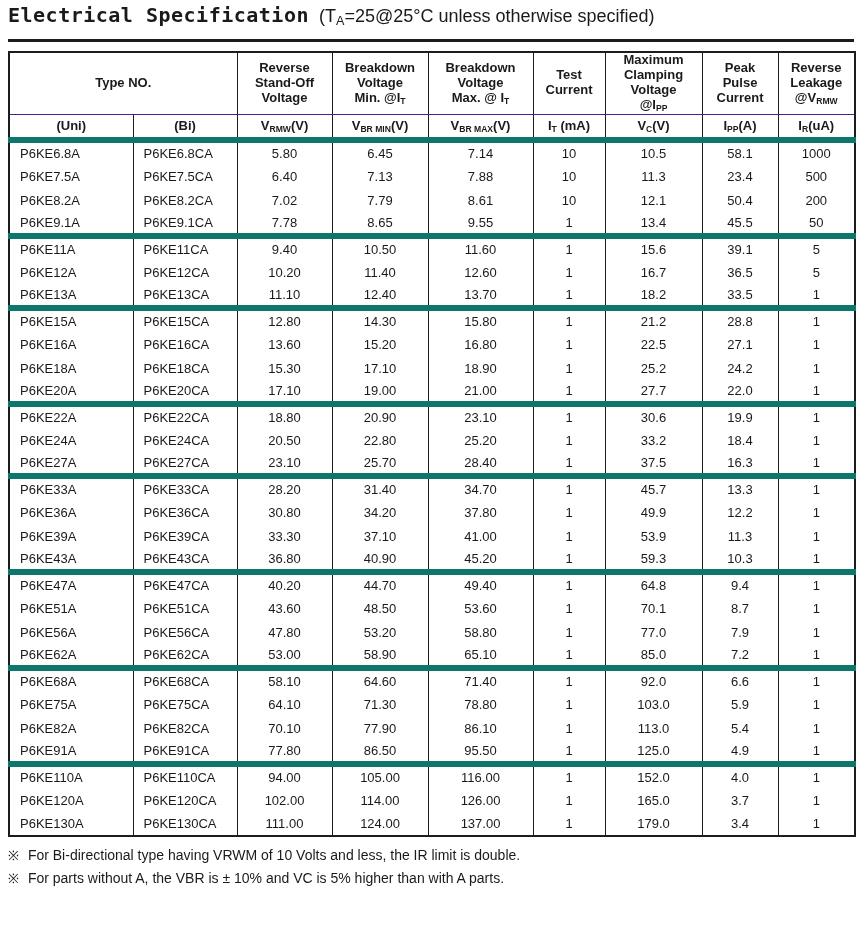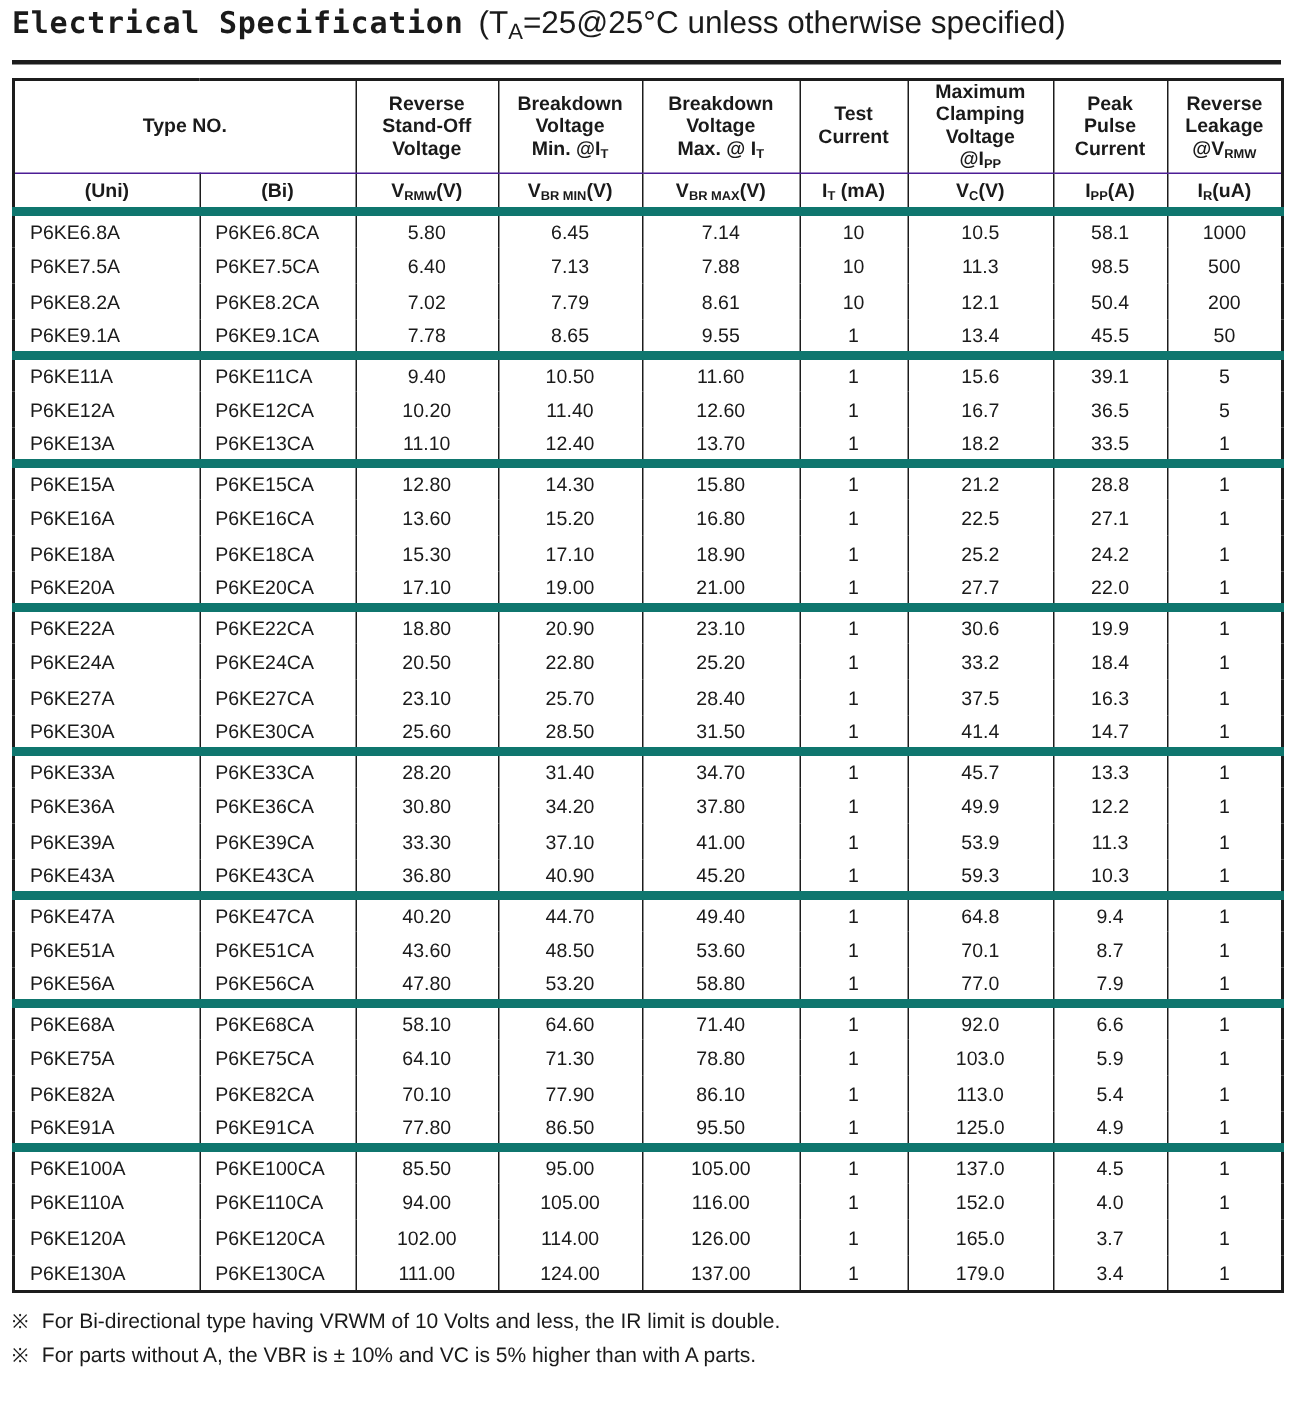--- a/index.html
+++ b/index.html
@@ -23,21 +23,21 @@
     margin-bottom: 9px;
   }
   .title-main {
     font-family: "DejaVu Sans Mono", monospace;
     font-weight: bold;
     font-size: 20px;
     letter-spacing: 0.5px;
     white-space: nowrap;
   }
   .title-note {
-    font-size: 21px;
+    font-size: 18px;
     white-space: nowrap;
   }
   .title-note sub { font-size: 70%; }
 
   
   table.spec {
     border-collapse: collapse;
     table-layout: fixed;
     width: 846px;
     border: 2px solid #1c1c1c;
@@ -156,21 +156,21 @@
         <td>1000</td>
       </tr>
       <tr>
         <td>P6KE7.5A</td>
         <td>P6KE7.5CA</td>
         <td>6.40</td>
         <td>7.13</td>
         <td>7.88</td>
         <td>10</td>
         <td>11.3</td>
-        <td>98.5</td>
+        <td>23.4</td>
         <td>500</td>
       </tr>
       <tr>
         <td>P6KE8.2A</td>
         <td>P6KE8.2CA</td>
         <td>7.02</td>
         <td>7.79</td>
         <td>8.61</td>
         <td>10</td>
         <td>12.1</td>
@@ -297,31 +297,20 @@
         <td>P6KE27A</td>
         <td>P6KE27CA</td>
         <td>23.10</td>
         <td>25.70</td>
         <td>28.40</td>
         <td>1</td>
         <td>37.5</td>
         <td>16.3</td>
         <td>1</td>
       </tr>
-      <tr>
-        <td>P6KE30A</td>
-        <td>P6KE30CA</td>
-        <td>25.60</td>
-        <td>28.50</td>
-        <td>31.50</td>
-        <td>1</td>
-        <td>41.4</td>
-        <td>14.7</td>
-        <td>1</td>
-      </tr>
     </tbody>
     <tbody class="row-group">
       <tr>
         <td>P6KE33A</td>
         <td>P6KE33CA</td>
         <td>28.20</td>
         <td>31.40</td>
         <td>34.70</td>
         <td>1</td>
         <td>45.7</td>
@@ -389,20 +378,31 @@
         <td>P6KE56A</td>
         <td>P6KE56CA</td>
         <td>47.80</td>
         <td>53.20</td>
         <td>58.80</td>
         <td>1</td>
         <td>77.0</td>
         <td>7.9</td>
         <td>1</td>
       </tr>
+      <tr>
+        <td>P6KE62A</td>
+        <td>P6KE62CA</td>
+        <td>53.00</td>
+        <td>58.90</td>
+        <td>65.10</td>
+        <td>1</td>
+        <td>85.0</td>
+        <td>7.2</td>
+        <td>1</td>
+      </tr>
     </tbody>
     <tbody class="row-group">
       <tr>
         <td>P6KE68A</td>
         <td>P6KE68CA</td>
         <td>58.10</td>
         <td>64.60</td>
         <td>71.40</td>
         <td>1</td>
         <td>92.0</td>
@@ -437,31 +437,20 @@
         <td>77.80</td>
         <td>86.50</td>
         <td>95.50</td>
         <td>1</td>
         <td>125.0</td>
         <td>4.9</td>
         <td>1</td>
       </tr>
     </tbody>
     <tbody class="row-group">
-      <tr>
-        <td>P6KE100A</td>
-        <td>P6KE100CA</td>
-        <td>85.50</td>
-        <td>95.00</td>
-        <td>105.00</td>
-        <td>1</td>
-        <td>137.0</td>
-        <td>4.5</td>
-        <td>1</td>
-      </tr>
       <tr>
         <td>P6KE110A</td>
         <td>P6KE110CA</td>
         <td>94.00</td>
         <td>105.00</td>
         <td>116.00</td>
         <td>1</td>
         <td>152.0</td>
         <td>4.0</td>
         <td>1</td>

